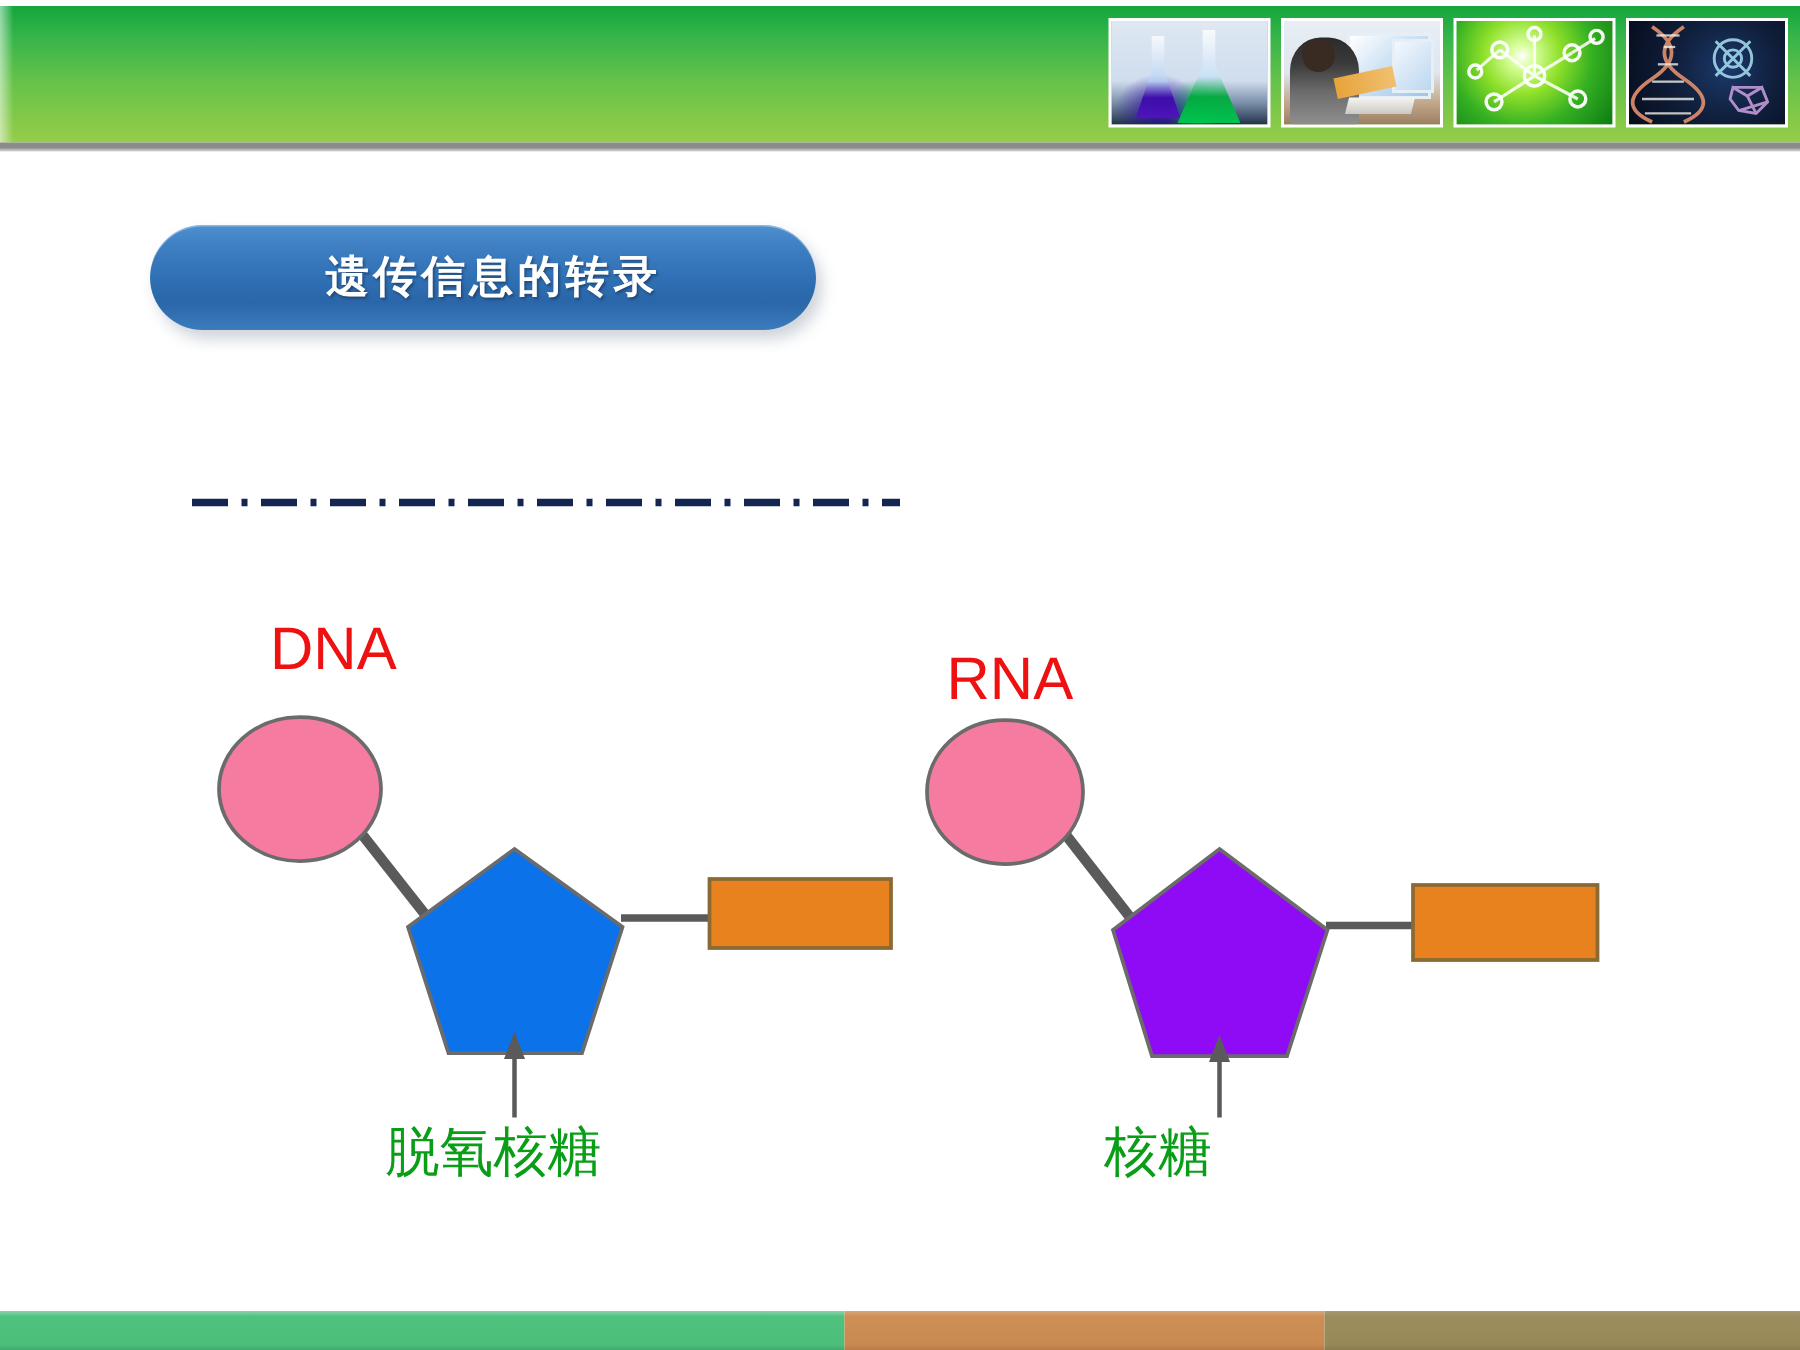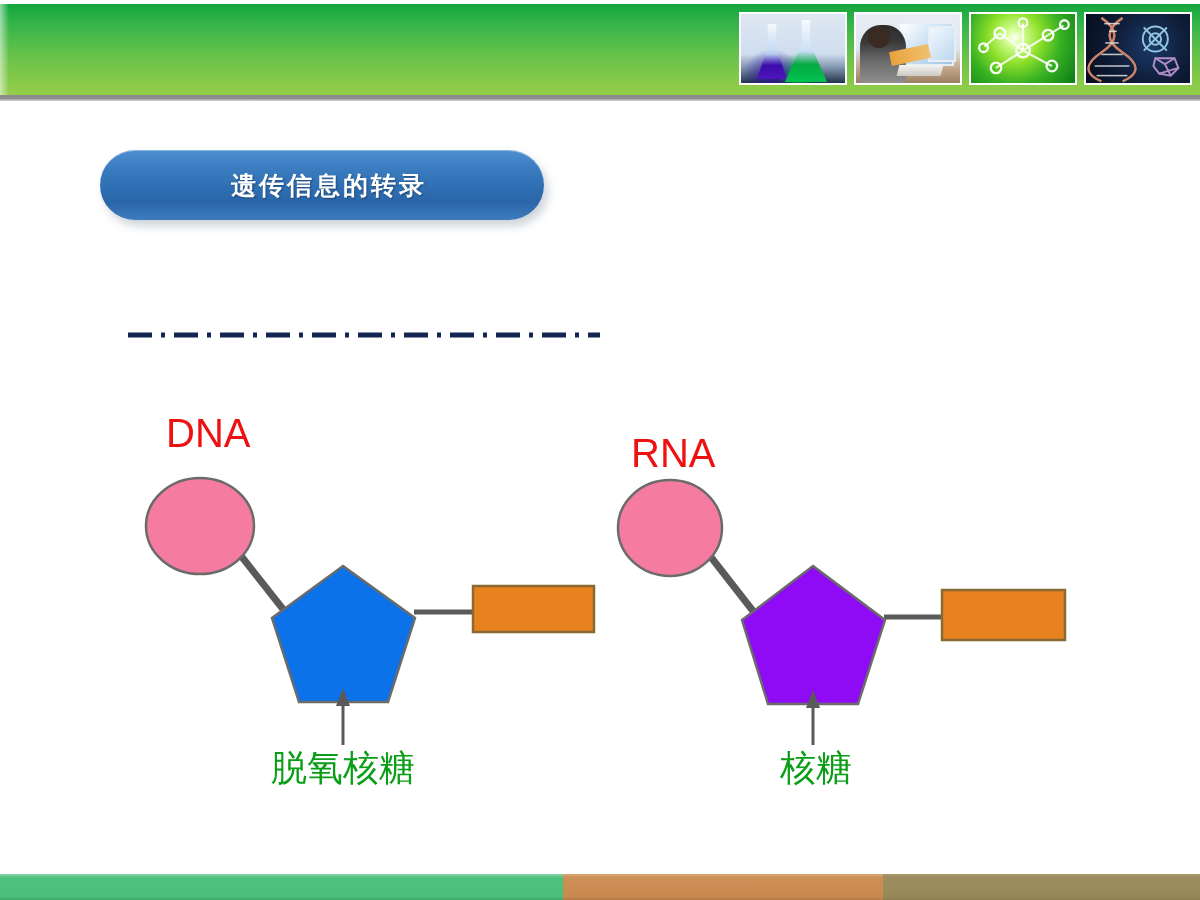--- a/index.html
+++ b/index.html
@@ -160,21 +160,21 @@
     width: 444px; height: 70px;
     border-radius: 35px;
     background: linear-gradient(to bottom, #4e90cf 0%, #3f81c4 18%, #2f6fb3 52%, #2a66a9 74%, #3c7cbd 100%);
     box-shadow: inset 0 1px 0 rgba(255,255,255,0.35);
     display: flex;
     align-items: center;
     justify-content: center;
   }
   .title-pill-text {
     color: #ffffff;
-    font-size: 25px;
+    font-size: 29px;
     font-weight: bold;
     letter-spacing: 3px;
     text-shadow: 1px 1px 2px rgba(0,0,0,0.35);
     padding-left: 14px;
     font-family: "DejaVu Sans", "Liberation Sans", sans-serif;
   }
 
   
   .subtitle {
     position: absolute;
@@ -324,25 +324,25 @@
     <ellipse cx="670" cy="528" rx="52" ry="48" fill="#f57ca0" stroke="#6b6b6b" stroke-width="2.5"></ellipse>
 
     <polygon points="813,566 885,620 858,704 768,704 742,620" fill="#8f0bf5" stroke="#6b6b6b" stroke-width="2.5"></polygon>
 
     <rect x="942" y="590" width="123" height="50" fill="#e8821e" stroke="#8a6a34" stroke-width="2.5"></rect>
 
     <line x1="813" y1="745" x2="813" y2="702" stroke="#5a5a5a" stroke-width="3"></line>
     <polygon points="813,690 806,708 820,708" fill="#5a5a5a"></polygon>
   </svg>
 
-  <div class="lbl lbl-mol" style="left:166px; top:411px;">DNA</div>
+  <div class="lbl lbl-mol" style="left:180px; top:411px;">DNA</div>
   <div class="lbl lbl-mol" style="left:631px; top:431px;">RNA</div>
 
-  <div class="lbl lbl-sugar" style="left:271px; top:744px;">脱氧核糖</div>
-  <div class="lbl lbl-sugar" style="left:780px; top:744px;font-family:Liberation Serif, serif;">核糖</div>
+  <div class="lbl lbl-sugar" style="left:257px; top:744px;">脱氧核糖</div>
+  <div class="lbl lbl-sugar" style="left:736px; top:744px;font-family:Liberation Serif, serif;">核糖</div>
 
   <div class="footer">
     <div class="footer-seg footer-green"></div>
     <div class="footer-seg footer-orange"></div>
     <div class="footer-seg footer-olive"></div>
   </div>
 
 </div>
 
 </body></html>

